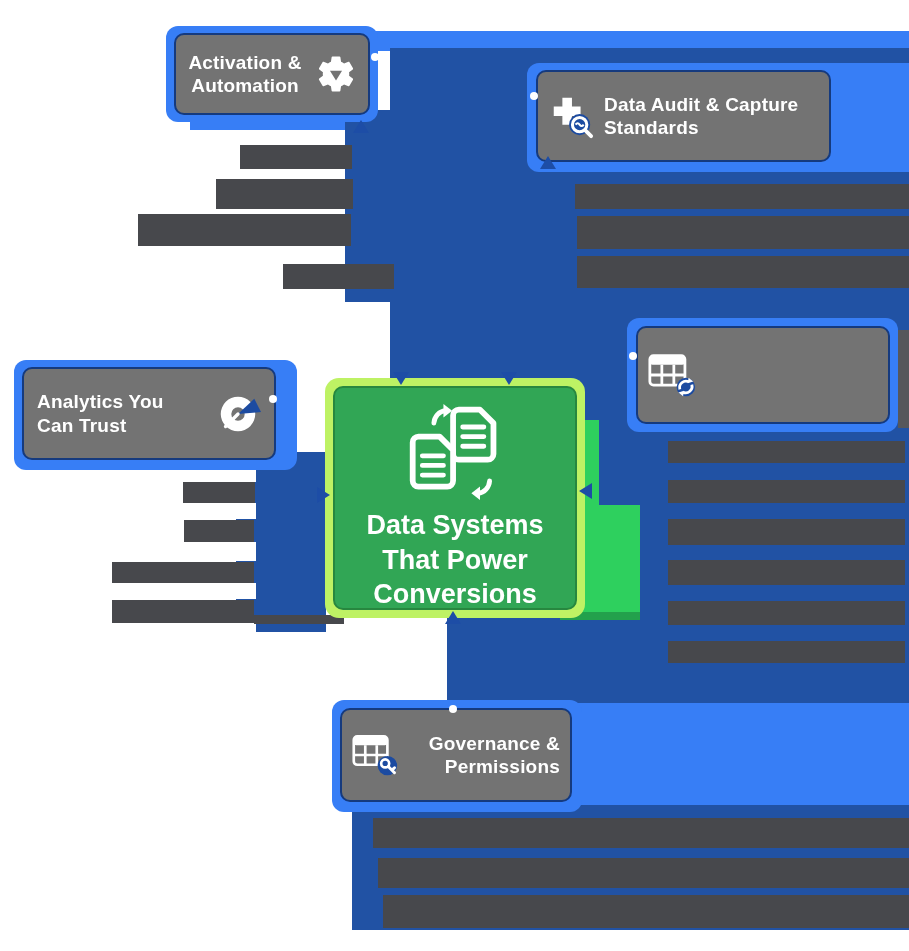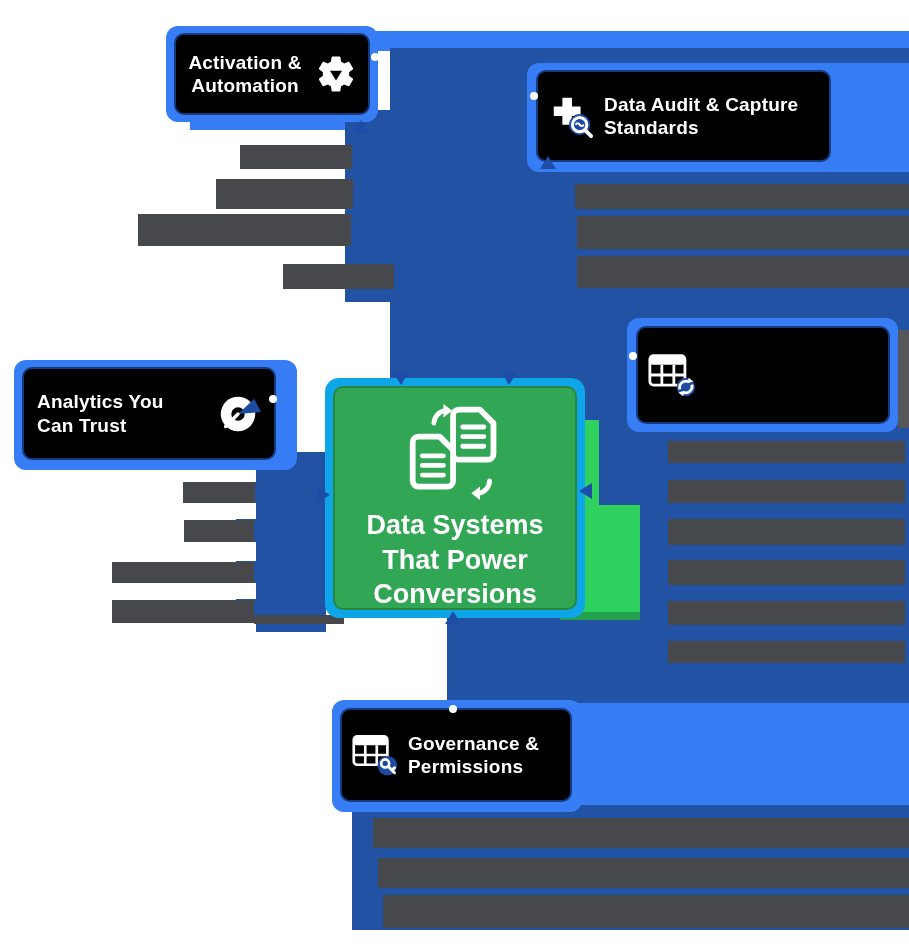--- a/index.html
+++ b/index.html
@@ -9,26 +9,26 @@
   }
   .shape{position:absolute;}
   .dark{background:#2152a4;}
   .bright{background:#377ef6;}
   .grayshadow{background:#56575b;}
   .greenband{background:#2ed05e;}
   .greendark{background:#23a14c;}
   .bar{position:absolute;background:#47484c;z-index:2;}
   .node{position:absolute;background:#377ef6;border-radius:12px;z-index:4;}
   .inner{
-    position:absolute;background:#000000;border:2px solid #153a7e;border-radius:10px;
+    position:absolute;background:#737373;border:2px solid #153a7e;border-radius:10px;
     display:flex;align-items:center;justify-content:center;gap:10px;
     color:#ffffff;font-weight:bold;box-sizing:border-box;padding:0 10px;
   }
   .inner .lbl{font-size:19px;line-height:1.22;letter-spacing:.2px;}
-  .green.node{background:#0ea5e9;border-radius:14px;}
+  .green.node{background:#bef264;border-radius:14px;}
   .green .inner{background:#31a655;border-color:#27873f;flex-direction:column;gap:6px;padding:18px 10px 0;}
   .green .title{font-size:27px;line-height:1.28;text-align:center;}
   .arrow{position:absolute;width:0;height:0;z-index:5;}
   .arr-down{border-left:8px solid transparent;border-right:8px solid transparent;border-top:13px solid #1d4da6;}
   .arr-up{border-left:8px solid transparent;border-right:8px solid transparent;border-bottom:13px solid #1d4da6;}
   .arr-right{border-top:8px solid transparent;border-bottom:8px solid transparent;border-left:13px solid #1d4da6;}
   .arr-left{border-top:8px solid transparent;border-bottom:8px solid transparent;border-right:13px solid #1d4da6;}
   .dot{position:absolute;width:8px;height:8px;border-radius:50%;background:#ffffff;z-index:6;}
   svg{display:block;}
 </style>
@@ -160,21 +160,21 @@
       <span>
         <svg width="46" height="44" viewBox="0 0 52 46">
           <rect x="2" y="2" width="38" height="10" rx="3" fill="#fff"></rect>
           <rect x="2" y="2" width="38" height="32" rx="4" fill="none" stroke="#fff" stroke-width="3"></rect>
           <path d="M15 12v22M28 12v22M2 23h38" stroke="#fff" stroke-width="3"></path>
           <circle cx="40" cy="35" r="11" fill="#1c4ba1"></circle>
           <circle cx="37.5" cy="32.5" r="4.5" fill="none" stroke="#fff" stroke-width="3"></circle>
           <path d="M41 36l7 7M45 40l3-2.5" stroke="#fff" stroke-width="3.4" stroke-linecap="round"></path>
         </svg>
       </span>
-      <span class="lbl" style="text-align:left;width:160px;">Governance &amp; Permissions</span>
+      <span class="lbl" style="text-align:right;width:160px;">Governance &amp; Permissions</span>
     </div>
   </div>
 
   <div class="arrow arr-up" style="left:353px;top:120px;"></div>
   <div class="arrow arr-up" style="left:540px;top:156px;"></div>
   <div class="arrow arr-down" style="left:393px;top:372px;"></div>
   <div class="arrow arr-down" style="left:501px;top:372px;"></div>
   <div class="arrow arr-right" style="left:317px;top:487px;"></div>
   <div class="arrow arr-left" style="left:579px;top:483px;"></div>
   <div class="arrow arr-up" style="left:445px;top:611px;"></div>

